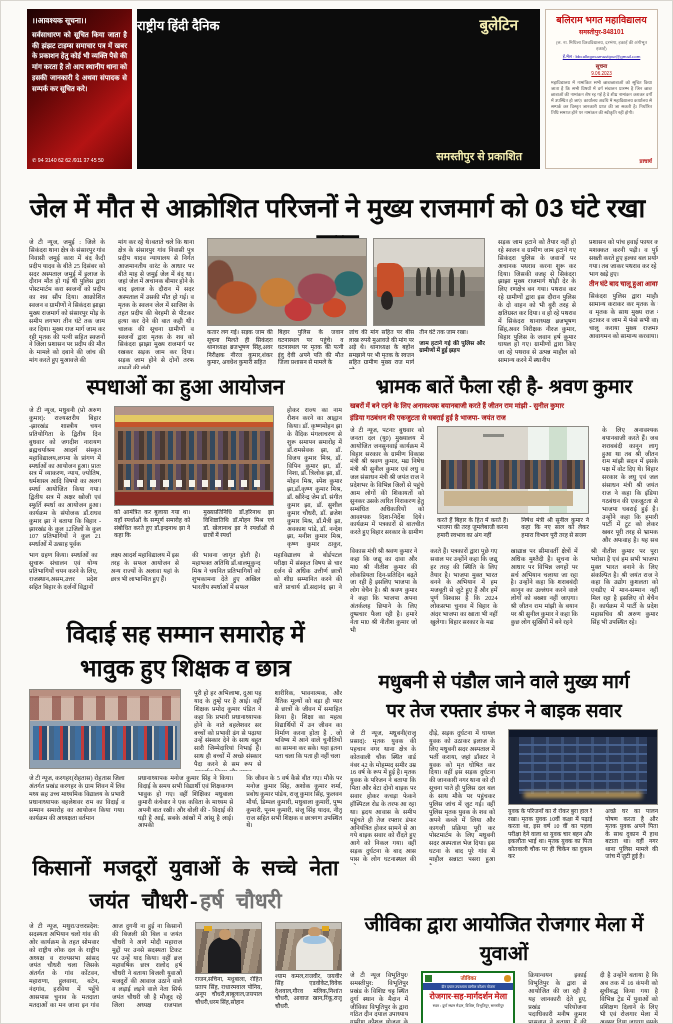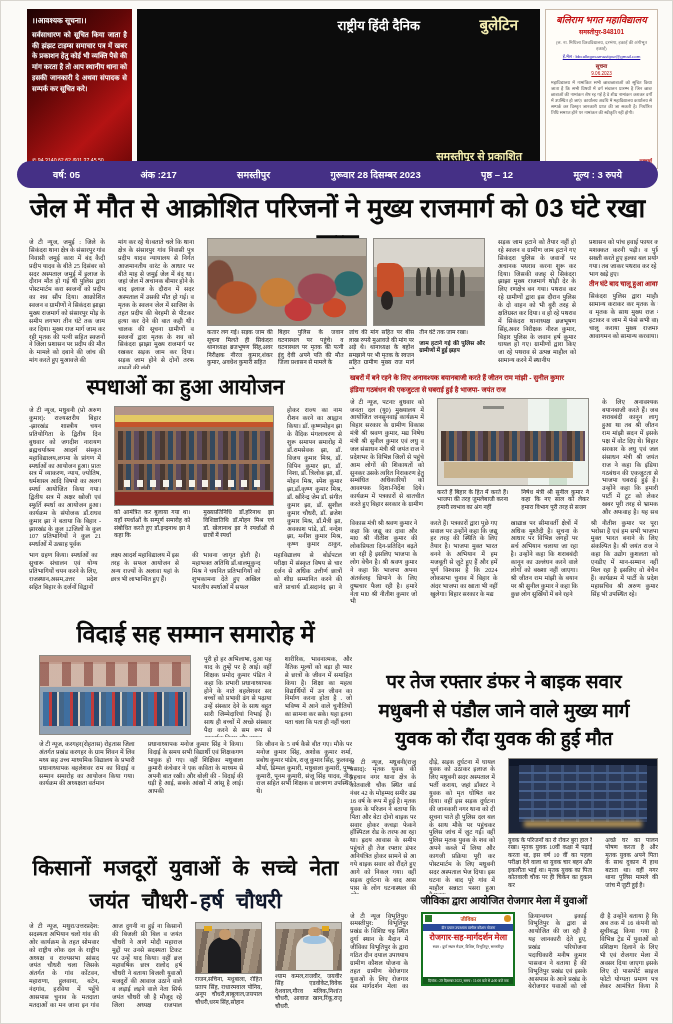--- a/index.html
+++ b/index.html
@@ -7,41 +7,41 @@
   body { font-family:"Liberation Sans","DejaVu Sans",sans-serif; }
   .page { position:relative; width:673px; height:1024px; background:#fbfaf7; margin:0 auto; overflow:hidden; border:1px solid #d8d5cf; }
 
   
   .sec-header { position:absolute; top:8px; left:26px; width:631px; height:160px; display:flex; gap:5px; }
   .notice-box { width:105px; height:100%; background:linear-gradient(135deg,#1e0303 0%,#610707 38%,#b41313 72%,#6d0707 100%); color:#fff; padding:6px 5px; display:flex; flex-direction:column; }
   .notice-title { font-size:7.5px; font-weight:bold; margin-bottom:5px; }
   .notice-body { font-size:6.9px; font-weight:bold; line-height:1.55; text-align:justify; flex:1; }
   .notice-phone { font-size:5.2px; margin-top:3px; }
   .masthead { flex:1; background:#0c0c0c; position:relative; color:#f3edb0; }
-  .mh-tagline { position:absolute; top:7px; left:0; right:120px; text-align:right; color:#fff; font-size:13px; font-weight:bold; }
+  .mh-tagline { position:absolute; top:7px; left:0; right:120px; text-align:left; color:#fff; font-size:13px; font-weight:bold; }
   .mh-bulletin { position:absolute; top:5px; right:22px; color:#f3edb0; font-size:15px; font-weight:bold; }
   .mh-title { position:absolute; top:30px; left:0; right:0; text-align:center; font-size:53px; font-weight:800; letter-spacing:1px; color:#f4eeab; line-height:1.5; white-space:nowrap; }
   .mh-pub { position:absolute; bottom:6px; right:18px; font-size:11px; font-weight:bold; color:#f3edb0; }
   .college-ad { width:113px; height:100%; background:#fffdf8; border:1px solid #c9b9a9; padding:5px 5px 3px; display:flex; flex-direction:column; text-align:center; }
-  .ca-name { color:#c41414; font-weight:800; font-size:9.5px; line-height:1.15;font-style:italic; }
+  .ca-name { color:#c41414; font-weight:800; font-size:9.5px; line-height:1.15; }
   .ca-addr { color:#c41414; font-size:6.3px; font-weight:bold; margin-top:1px; }
   .ca-affil { color:#666; font-size:4.4px; margin-top:3px; }
   .ca-email { color:#1a0dab; text-decoration:underline; font-size:4.4px; margin-top:2px; }
   .ca-notice { color:#8a1010; font-size:5.4px; font-weight:bold; margin-top:3px; }
   .ca-date { color:#b41212; font-size:4.6px; text-decoration:underline; margin-top:1px; }
   .ca-body { color:#555; font-size:4.4px; line-height:1.35; text-align:justify; margin-top:4px; flex:1; }
   .ca-sign { color:#b41212; font-size:5.4px; font-weight:bold; text-align:right; }
 
   
   .sec-dateline { position:absolute; top:160px; left:16px; width:641px; height:27px; background:#453086; border-radius:14px; display:flex; align-items:center; justify-content:space-between; padding:0 36px; color:#fff; font-size:9.5px; font-weight:bold; }
 
   
   .headline { color:#0b0b0b; font-weight:800; text-align:center; }
   .sec-lead-h { position:absolute; top:190px; left:18px; width:637px; font-size:26px; line-height:1.35; }
-  .red { color:#0f172a;margin-top:19px; }
+  .red { color:#737373;margin-top:19px; }
 
   
   .cols { display:flex; gap:13px; overflow:hidden;font-family:Liberation Serif, serif; }
   .col { flex:1; font-size:6.2px; line-height:1.27; text-align:justify; color:#141414; overflow:hidden; }
   .cap { font-size:5.9px; line-height:1.28; text-align:justify; color:#141414; overflow:hidden; }
   .subhead-sm { color:#a81414; font-weight:bold; font-size:6.8px; line-height:1.3; margin:3px 0; }
 
   
   .ph { position:relative; overflow:hidden; border:1px solid #8d8a84; background:#aaa; }
   .ph-crowd { background:
@@ -92,21 +92,21 @@
   .sec-lagma { top:371px; left:28px; width:313px; }
   .h-lagma { font-size:21px; line-height:1.45; }
   .lagma-mid { display:flex; flex-direction:column; gap:3px; width:160px; flex:0 0 160px; }
   .h-vidai { font-size:23.5px; line-height:1.45; }
   .h-kisan { font-size:21px; line-height:1.55;font-family:Liberation Mono, monospace; }
 
   .sec-bjp { top:371px; left:349px; width:308px; }
   .h-bjp { font-size:19.5px; line-height:1.45; }
   .bjp-mid { display:flex; flex-direction:column; gap:3px; width:152px; flex:0 0 152px; }
   .h-madh { font-size:19px; line-height:1.5; }
-  .h-jeev { font-size:10px; line-height:1.45; }
+  .h-jeev { font-size:20px; line-height:1.45;margin-top:16px; }
   .madh-right { display:flex; flex-direction:column; gap:3px; width:150px; flex:0 0 150px; }
 
   
   .jad { flex:0 0 94px; height:74px; border:2px solid #15731f; background:#fff; display:flex; flex-direction:column; overflow:hidden; }
   .jad-top { display:flex; align-items:center; gap:2px; padding:1px 2px; }
   .jad-logo { width:7px; height:7px; }
   .jl-g { background:#2a7a2a; } .jl-o { background:#d89020; border-radius:50%; }
   .jad-org { flex:1; text-align:center; color:#c43a10; font-size:5.5px; font-weight:bold; }
   .jad-blue { background:#2a4a9a; color:#fff; font-size:3.6px; text-align:center; padding:1px; }
   .jad-title { color:#c41818; font-weight:800; font-size:8.2px; text-align:center; padding:2px 1px; line-height:1.15; }
@@ -135,28 +135,20 @@
       <div class="ca-addr">समस्तीपुर-848101</div>
       <div class="ca-affil">(ल. ना. मिथिला विश्वविद्यालय, दरभंगा, इकाई की अंगीभूत इकाई)</div>
       <div class="ca-email">ई-मेल : bbcollegesamastipur@gmail.com</div>
       <div class="ca-notice">सूचना</div>
       <div class="ca-date">9.06.2023</div>
       <div class="ca-body">महाविद्यालय में नामांकित सभी छात्र/छात्राओं को सूचित किया जाता है कि सभी विषयों में वर्ग संचालन प्रारम्भ है जिन छात्र/छात्राओं की नामांकन शेष रह गई है वे शीघ्र नामांकन कराकर वर्गों में उपस्थित हो जाएं। कार्यालय अवधि में महाविद्यालय कार्यालय से सम्पर्क कर विस्तृत जानकारी प्राप्त की जा सकती है। निर्धारित तिथि समाप्त होने पर नामांकन की स्वीकृति नहीं होगी।</div>
       <div class="ca-sign">प्राचार्य</div>
     </div>
   </div>
 
-  <div class="sec-dateline">
-    <span>वर्ष:   05</span>
-    <span>अंक :217</span>
-    <span>समस्तीपुर</span>
-    <span>गुरूवार 28 दिसम्बर 2023</span>
-    <span>पृष्ठ – 12</span>
-    <span>मूल्य : 3 रुपये</span>
-  </div>
 
   <div class="headline sec-lead-h sec">जेल में मौत से आक्रोशित परिजनों ने मुख्य राजमार्ग को 03 घंटे रखा जाम</div>
 
   <div class="sec sec-lead-body cols">
     <div class="col" style="flex:0 0 76px">जे टी न्यूज, जमुई : जिले के सिकंदरा थाना क्षेत्र के संसारपुर गांव निवासी जमुई कारा में बंद कैदी प्रदीप यादव के बीते 25 दिसंबर को सदर अस्पताल जमुई में इलाज के दौरान मौत हो गई थी पुलिस द्वारा पोस्टमार्टम करा स्वजनों को प्रदीप का शव सौंप दिया। आक्रोशित स्वजन व ग्रामीणों ने सिकंदरा झाझा मुख्य राजमार्ग को संसारपुर मोड़ के समीप लगभग तीन घंटे तक जाम कर दिया। मुख्य राज मार्ग जाम कर रही मृतक की पत्नी सहित स्वजनों ने जिला प्रशासन पर प्रदीप की मौत के मामले को दबाने की जांच की मांग करते हुए मुआवजे की</div>
     <div class="col" style="flex:0 0 76px">मांग कर रहे थे।बताते चले कि थाना क्षेत्र के संसारपुर गांव निवासी पुत्र प्रदीप यादव न्यायालय से निर्गत आजमानतीय वारंट के आधार पर बीते माह से जमुई जेल में बंद था। जहां जेल में अचानक बीमार होने के बाद इलाज के दौरान में सदर अस्पताल में उसकी मौत हो गई। व मृतक के स्वजन जेल में साजिश के तहत प्रदीप की बेरहमी से पीटकर हत्या कर देने की बात कही थी। चालक की सूचना ग्रामीणों व स्वजनों द्वारा मृतक के शव को सिकंदरा झाझा मुख्य राजमार्ग पर रखकर सड़क जाम कर दिया। सड़क जाम होने से दोनों तरफ वाहनों की लंबी</div>
     <div class="lead-photozone">
       <div class="lead-photos">
         <div class="ph ph-crowd" style="width:160px;height:88px"></div>
         <div class="ph ph-road" style="width:112px;height:88px">
@@ -207,20 +199,21 @@
     </div>
     <div class="cols mt3" style="height:40px">
       <div class="col">भाग ग्रहण किया। स्पर्धाओं का सुचारू संचालन एवं योग्य प्रतिभागियों चयन करने के लिए, राजस्थान,असम,उत्तर प्रदेश सहित बिहार के दर्जनों विद्वानों</div>
       <div class="col">लक्ष्य आदर्श महाविद्यालय में इस तरह के सफल आयोजन से अन्य राज्यों के अलावा यहां के छात्र भी लाभान्वित हुए हैं।</div>
       <div class="col">की भावना जागृत होती है। महाभक्त अतिथि डॉ.बालमुकुन्द मिश्र ने चयनित प्रतिभागियों को शुभकामना देते हुए अखिल भारतीय स्पर्धाओं में सफल</div>
       <div class="col">महाविद्यालय से बोर्डपटल परीक्षा में संस्कृत विषय से चार दर्जन से अधिक उत्तीर्ण छात्रों को शीघ्र सम्मानित करने की बातें प्राचार्य डॉ.सदानंद झा ने किया।</div>
     </div>
   </div>
 
   <div class="sec sec-bjp">
+    <div class="headline h-bjp">भ्रामक बातें फैला रही है- श्रवण कुमार</div>
     <div class="subhead-sm mt2">खबरों में बने रहने के लिए अनावश्यक बयानबाजी करते हैं जीतन राम मांझी - सुनील कुमार</div>
     <div class="subhead-sm" style="margin-top:0">इंडिया गठबंधन की एकजुटता से घबराई हुई है भाजपा- जयंत राज</div>
     <div class="cols mt2" style="height:118px">
       <div class="col" style="flex:0 0 74px">जे टी न्यूज, पटनाः बुधवार को जनता दल (यू0) मुख्यालय में आयोजित जनसुनवाई कार्यक्रम में बिहार सरकार के ग्रामीण विकास मंत्री श्री श्रवण कुमार, मद्य निषेध मंत्री श्री सुनील कुमार एवं लघु व जल संसाधन मंत्री श्री जयंत राज ने प्रदेशभर के विभिन्न जिलों से पहुंचे आम लोगों की शिकायतों को सुनकर उसके त्वरित निराकरण हेतु सम्बंधित अधिकारियों को आवश्यक दिशा-निर्देश दिये। कार्यक्रम में पत्रकारों से बातचीत करते हुए बिहार सरकार के ग्रामीण</div>
       <div class="bjp-mid">
         <div class="ph ph-meeting" style="width:152px;height:88px">
           <div class="fan"></div>
           <div class="crowdband cb-meet"></div>
           <div class="tableband"></div>
         </div>
@@ -232,22 +225,23 @@
       <div class="col">के लिए अनावश्यक बयानबाजी करते हैं। जब शराबबंदी कानून लागू हुआ था तब श्री जीतन राम मांझी सदन में इसके पक्ष में वोट दिए थे। बिहार सरकार के लघु एवं जल संसाधन मंत्री श्री जयंत राज ने कहा कि इंडिया गठबंधन की एकजुटता से भाजपा घबराई हुई है। उन्होंने कहा कि हमारी पार्टी में टूट को लेकर खबर पूरी तरह से भ्रामक और अफवाह है। यह सब विरोधियों की राजनैतिक साजिश है। बिहार की जनता के साथ-साथ जद्यू के प्रत्येक कार्यकर्ताओं का मा0 मुख्यमंत्री</div>
     </div>
     <div class="cols mt3" style="height:88px">
       <div class="col">विकास मंत्री श्री श्रवण कुमार ने कहा कि जद्यू का दावा और मा0 श्री नीतीश कुमार की लोकप्रियता दिन-प्रतिदिन बढ़ते जा रही है इसलिए भाजपा के लोग बेचैन है। श्री श्रवण कुमार ने कहा कि भाजपा अपना अंतर्कलह छिपाने के लिए दुष्प्रचार फैला रही है। हमारे नेता मा0 श्री नीतीश कुमार जो भी</div>
       <div class="col">करते हैं। पत्रकारों द्वारा पूछे गए सवाल पर उन्होंने कहा कि जद्यू हर तरह की स्थिति के लिए तैयार है। भाजपा मुक्त भारत बनने के अभियान में हम मजबूती से जुटे हुए हैं और हमें पूर्ण विश्वास है कि 2024 लोकसभा चुनाव में बिहार के अंदर भाजपा का खाता भी नहीं खुलेगा। बिहार सरकार के मद्य</div>
       <div class="col">खाद्यान्न पर सीमावर्ती क्षेत्रों में अधिक मुश्तैदी है। सूचना के आधार पर विभिन्न जगहों पर सर्च अभियान चलाया जा रहा है। उन्होंने कहा कि शराबबंदी कानून का उल्लंघन करने वाले लोगों को बख्शा नहीं जाएगा। श्री जीतन राम मांझी के बयान पर श्री सुनील कुमार ने कहा कि कुछ लोग सुर्खियों में बने रहने</div>
       <div class="col">श्री नीतीश कुमार पर पूरा भरोसा है एवं हम सभी भाजपा मुक्त भारत बनाने के लिए संकल्पित है। श्री जयंत राज ने कहा कि उद्योग कुशलता को एनडीए में मान-सम्मान नहीं मिल रहा है इसलिए वो बेचैन हैं। कार्यक्रम में पार्टी के प्रदेश महासचिव श्री अरुण कुमार सिंह भी उपस्थित रहे।</div>
     </div>
   </div>
 
-  <div class="sec" style="top:616px;left:38px;width:313px">
+  <div class="sec" style="top:616px;left:28px;width:313px">
     <div class="headline h-vidai">विदाई सह सम्मान समारोह में</div>
+    <div class="headline h-vidai">भावुक हुए शिक्षक व छात्र</div>
     <div class="cols mt4" style="height:82px">
       <div class="ph ph-school" style="flex:0 0 152px;height:80px">
         <div class="arches"></div>
         <div class="crowdband cb-school"></div>
       </div>
       <div class="col">पूरी हो हर अभिलाषा, दुआ यह याद के तुम्हें पर है आई। वहीं शिक्षक प्रमोद कुमार पंडित ने कहा कि प्रभारी प्रधानाध्यापक होने के नाते बहलेशवर सर बच्चों को प्रभावी ढंग से पढ़ाया उन्हें संस्कार देने के साथ बहुत सारी जिम्मेदारियां निभाई हैं। साथ ही बच्चों में अच्छे संस्कार पैदा करने से सम रूप से आकर्षक विनम्र और दयालु</div>
       <div class="col">शारीरिक, भावनात्मक, और नैतिक मूल्यों को बड़ा ही प्यार से छात्रों के जीवन में समाहित किया है। शिक्षा का महत्व विद्यार्थियों में उन जीवन का निर्माण करना होता है . जो भविष्य में आने वाले चुनौतियों का सामना कर सके। यहा इतना पता चला कि पता ही नहीं चला</div>
     </div>
     <div class="cols mt3" style="height:76px">
       <div class="col">जे टी न्यूज, करगहर(रोहतास) रोहतास जिला अंतर्गत प्रखंड करगहर के ग्राम शिवन में लिव मध्य सह उच्च माध्यमिक विद्यालय के प्रभारी प्रधानाध्यापक बहलेशवर राम का विदाई व सम्मान समारोह का आयोजन किया गया। कार्यक्रम की अध्यक्षता वर्तमान</div>
@@ -278,23 +272,22 @@
               <div class="fighead"></div>
               <div class="scarf"></div>
             </div>
         </div>
         <div class="cap">श्याम कमल,राजवीर, जयवीर सिंह एडवोकेट,विवेक देशवाल,गौरव मलिक,निशांत चौधरी, आवाज खान,रिंकू,राजू चौधरी.</div>
       </div>
     </div>
   </div>
 
   <div class="sec" style="top:667px;left:349px;width:308px">
+    <div class="headline h-madh">मधुबनी से पंडौल जाने वाले मुख्य मार्ग</div>
     <div class="headline h-madh">पर तेज रफ्तार डंफर ने बाइक सवार</div>
-    <div class="headline h-madh">मधुबनी से पंडौल जाने वाले मुख्य मार्ग</div>
-    <div class="headline h-madh">युवक को रौंदा युवक की हुई मौत</div>
     <div class="cols mt4" style="height:136px">
       <div class="col">जे टी न्यूज, मधुबनी(राजू प्रसाद): मृतक युवक की पहचान नगर थाना क्षेत्र के कोतवाली चौक स्थित वार्ड नंबर 42 के मोहम्मद समीर उम्र 16 वर्ष के रूप में हुई है। मृतक युवक के परिजन ने बताया कि पिता और बेटा दोनो बाइक पर सवार होकर कचड़ा फेकने हॉस्पिटल रोड के तरफ आ रहा था। ह्रदय आवास के समीप पहुंचते ही तेज रफ्तार डंफर अनियंत्रित होकर सामने से आ गये बाइक सवार को रौंदते हुए आगे को निकल गया। वहीं सड़क दुर्घटना के बाद आस पास के लोग घटनास्थल की ओर</div>
       <div class="col">दौड़े, सड़क दुर्घटना में घायल युवक को उठाकर इलाज के लिए मधुबनी सदर अस्पताल में भर्ती कराया, जहां डॉक्टर ने युवक को मृत घोषित कर दिया। वहीं इस सड़क दुर्घटना की जानकारी नगर थाना को दी सूचना पाते ही पुलिस दल बल के साथ मौके पर पहुंचकर पुलिस जांच में जुट गई। वहीं पुलिस मृतक युवक के शव को अपने कब्जे में लिया और कागजी प्रक्रिया पूरी कर पोस्टमार्टम के लिए मधुबनी सदर अस्पताल भेज दिया। इस घटना के बाद पूरे गांव में माहौल सन्नाटा पसरा हुआ है,मृतक</div>
       <div class="madh-right">
         <div class="ph ph-night" style="width:150px;height:76px">
           <div class="bldg"></div>
           <div class="glow"></div>
         </div>
         <div class="cols" style="flex:1">
           <div class="cap">युवक के परिजनों का रो रोकर बुरा हाल रे रखा। मृतक युवक 10वीं कक्षा में पढ़ाई करता था, इस वर्ष 10 वीं का पहला परीक्षा देने वाला था युवक चार बहन और इकलौता भाई था। मृतक युवक का पिता कोतवाली चौक पर ही चिकेन का दुकान कर</div>

